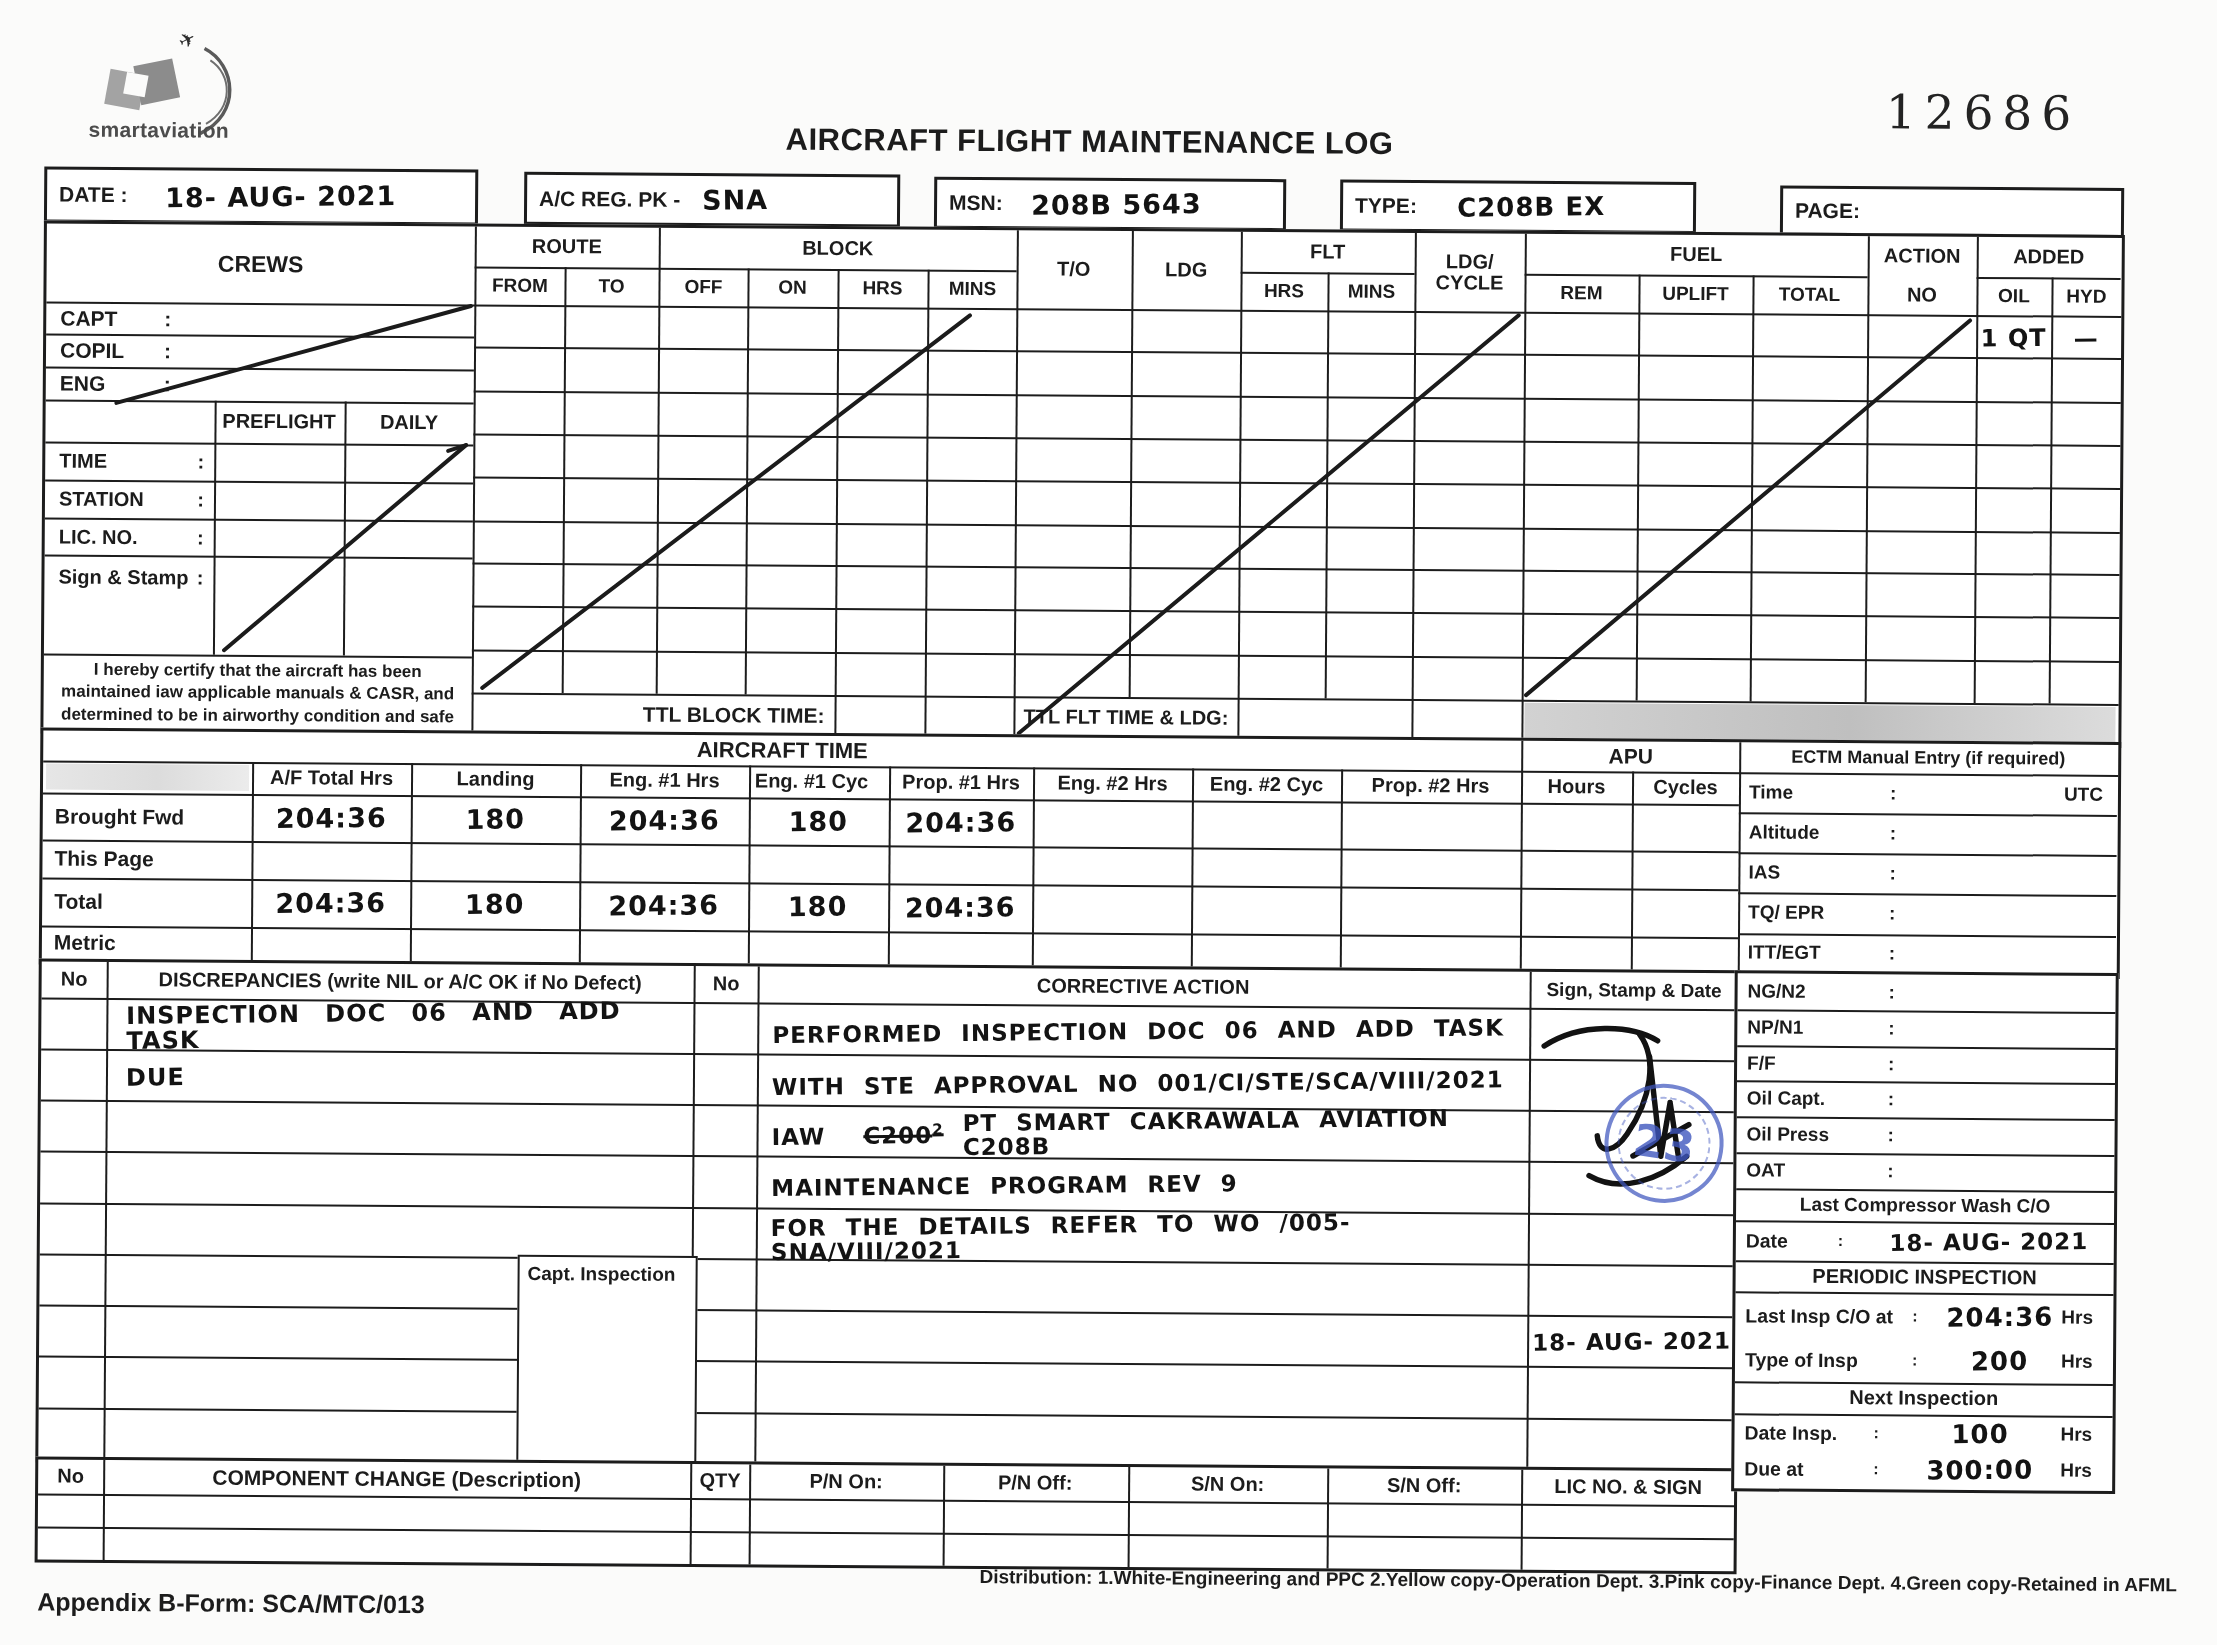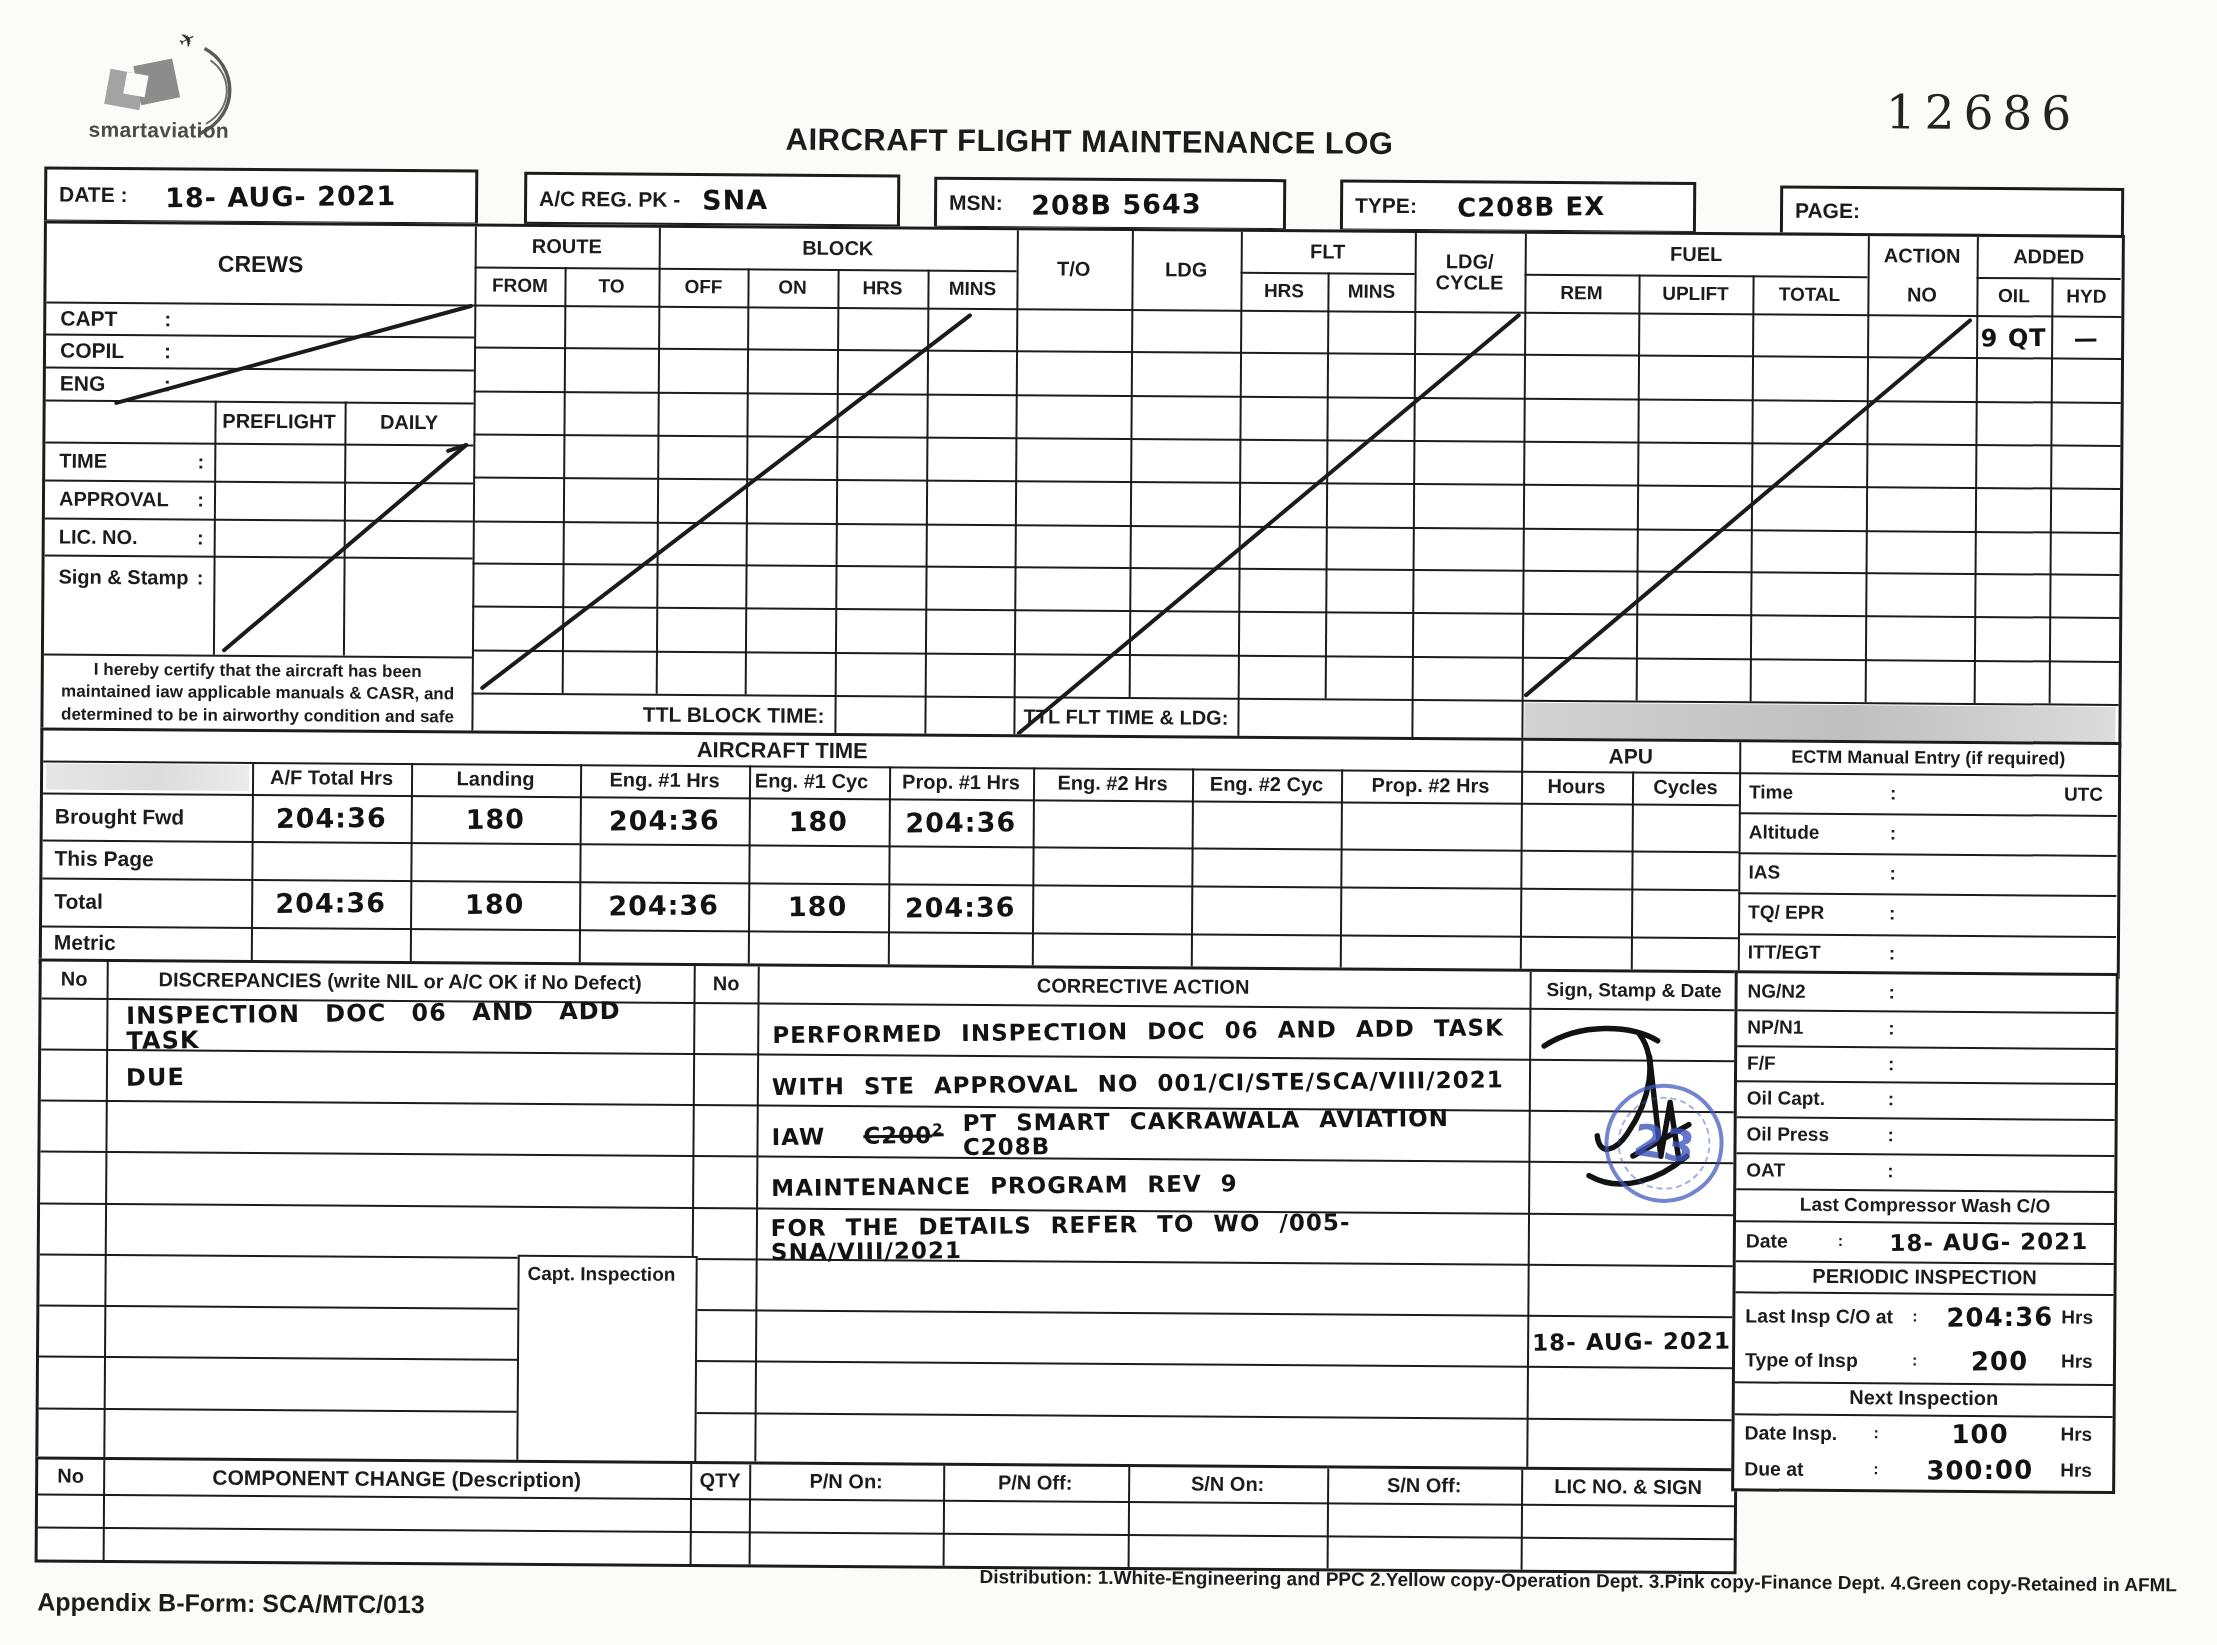--- a/index.html
+++ b/index.html
@@ -161,39 +161,39 @@
           <span class="sep">:</span>
         </div>
 
     <div class="t" style="left:169px;top:176px;width:129px;height:42px;font-size:20px">PREFLIGHT</div>
     <div class="t" style="left:299px;top:176px;width:129px;height:42px;font-size:20px">DAILY</div>
     <div class="kv" style="left:14px;top:220px;width:145px;height:34px;font-size:20px">
           <span>TIME</span>
           <span class="sep">:</span>
         </div>
     <div class="kv" style="left:14px;top:258px;width:145px;height:34px;font-size:20px">
-          <span>APPROVAL</span>
+          <span>STATION</span>
           <span class="sep">:</span>
         </div>
     <div class="kv" style="left:14px;top:296px;width:145px;height:34px;font-size:20px">
           <span>LIC. NO.</span>
           <span class="sep">:</span>
         </div>
     <div class="kv" style="left:14px;top:336px;width:145px;height:34px;font-size:20px">
           <span>Sign &amp; Stamp</span>
           <span class="sep">:</span>
         </div>
 
     <div class="cert" style="left:8px;top:435px;width:412px">I hereby certify that the aircraft has been maintained iaw applicable manuals &amp; CASR, and determined to be in airworthy condition and safe for flight</div>
 
     <div class="t tr" style="left:428px;top:466px;width:353px;height:42px;font-size:21px;padding-right:8px">TTL BLOCK TIME:</div>
     <div class="t" style="left:973px;top:466px;width:219px;height:42px;font-size:20px">TTL FLT TIME &amp; LDG:</div>
     <div class="shade" style="left:1481px;top:469px;width:591px;height:37px"></div>
 
-    <div class="t hw" style="left:1930px;top:80px;width:75px;height:43px;font-size:24px">9 QT</div>
+    <div class="t hw" style="left:1930px;top:80px;width:75px;height:43px;font-size:24px">1 QT</div>
     <div class="t hw" style="left:2005px;top:80px;width:70px;height:43px;font-size:24px">—</div>
 
     <svg width="2075" height="507" style="position:absolute;left:0;top:0;pointer-events:none" viewBox="0 0 2085 510">
       <g stroke="#1b1b1b" stroke-width="4" stroke-linecap="round">
         <line x1="70" y1="180" x2="426" y2="80"></line>
         <line x1="180" y1="428" x2="422" y2="220"></line>
         <line x1="404" y1="226" x2="422" y2="220"></line>
         <line x1="440" y1="464" x2="928" y2="86"></line>
         <line x1="980" y1="506" x2="1480" y2="82"></line>
         <line x1="1490" y1="464" x2="1934" y2="84"></line>

